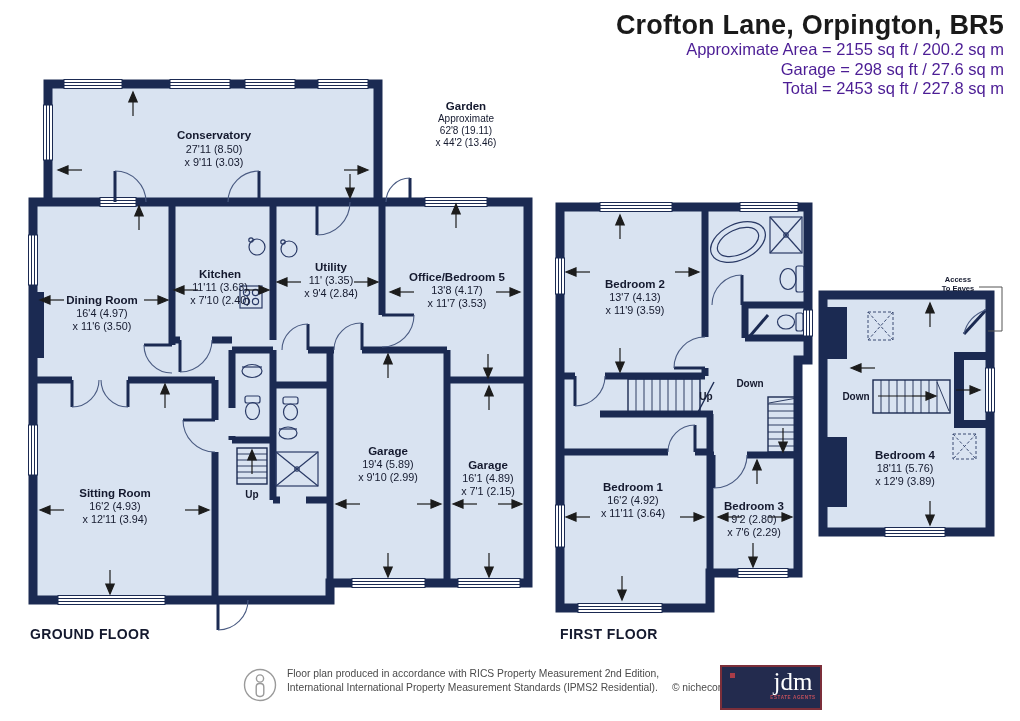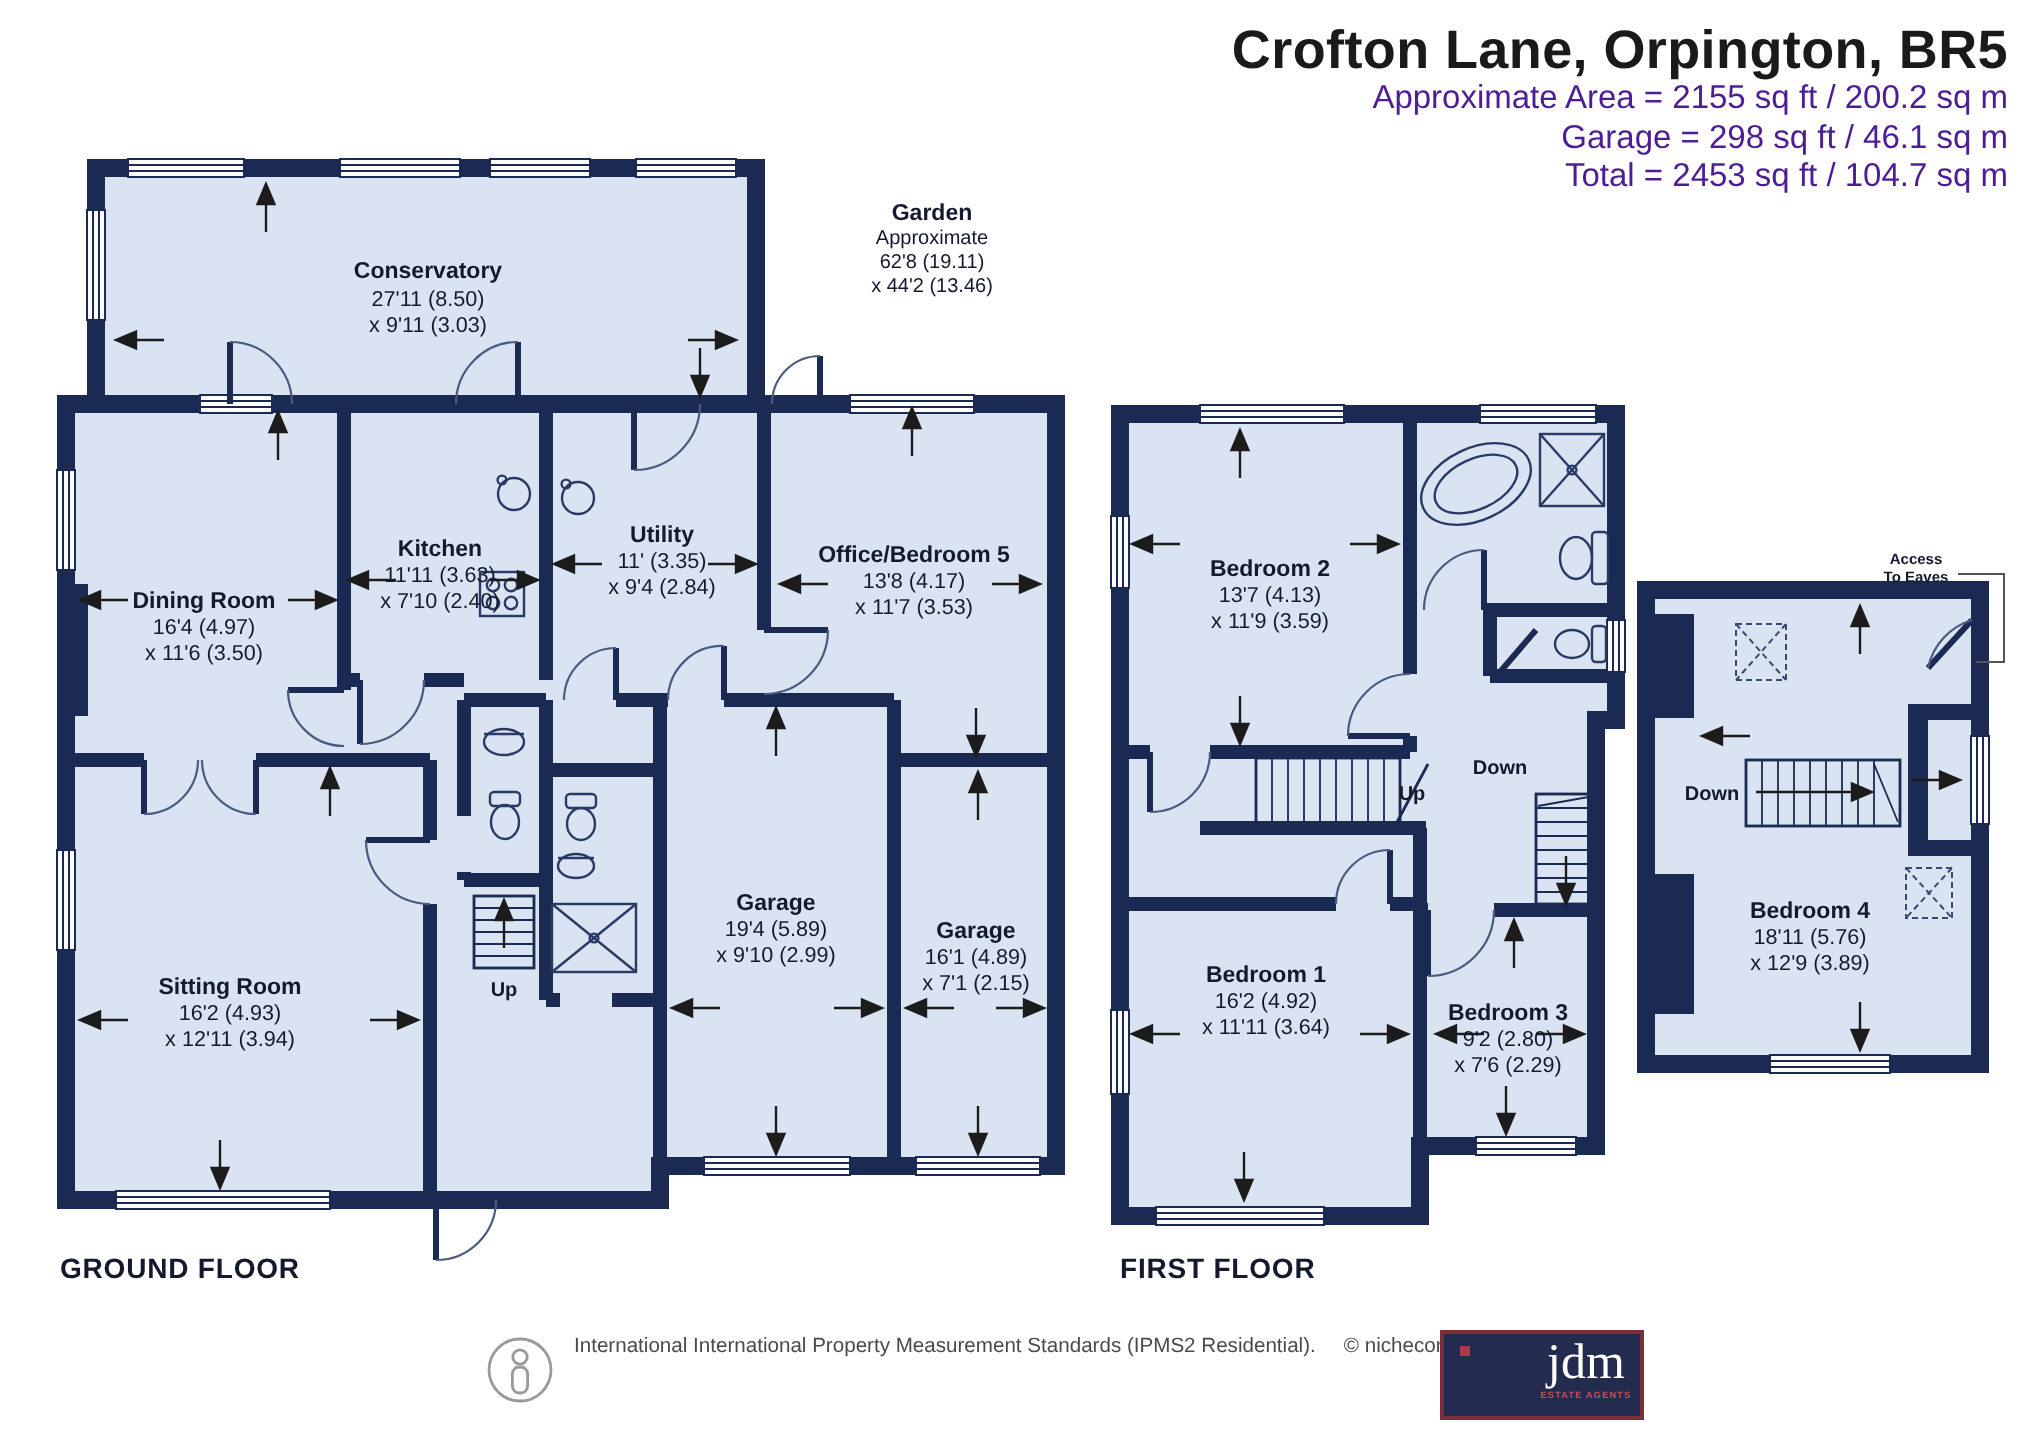--- a/index.html
+++ b/index.html
@@ -45,22 +45,22 @@
   .jdm .jdot{position:absolute;left:8px;top:6px;width:5px;height:5px;background:#a93c48;}
 </style>
 </head>
 <body>
 
 <div class="stage">
 
   <div class="header">
     <div class="title">Crofton Lane, Orpington, BR5</div>
     <div class="meta">Approximate Area = 2155 sq ft / 200.2 sq m</div>
-    <div class="meta">Garage = 298 sq ft / 46.1 sq m</div>
-    <div class="meta">Total = 2453 sq ft / 104.7 sq m</div>
+    <div class="meta">Garage = 298 sq ft / 27.6 sq m</div>
+    <div class="meta">Total = 2453 sq ft / 227.8 sq m</div>
   </div>
 
   <svg class="plan" width="1020" height="721" viewBox="0 0 1020 721">
     <defs>
       <g id="ar">
           <line x1="0" y1="0" x2="17" y2="0"></line>
           <path d="M24,0 14,-4.2 14,4.2 Z"></path>
         </g>
     </defs>
 
@@ -537,20 +537,21 @@
     </g>
   </svg>
 
   <div class="footer">
     <svg width="36" height="36" viewBox="0 0 36 36">
       <circle cx="18" cy="18" r="15.5" fill="none" stroke="#9a9a9a" stroke-width="1.4"></circle>
       <circle cx="18" cy="11.5" r="3.6" fill="none" stroke="#9a9a9a" stroke-width="1.4"></circle>
       <rect x="14.2" y="16.5" width="7.6" height="13" rx="3.4" fill="none" stroke="#9a9a9a" stroke-width="1.4"></rect>
     </svg>
     <div class="txt">
+      <div class="row"><span>Floor plan produced in accordance with RICS Property Measurement 2nd Edition,</span></div>
       <div class="row">
         <span>International International Property Measurement Standards (IPMS2 Residential).</span><span>© nichecom 2025.</span>
       </div>
     </div>
   </div>
 
   <div class="jdm">
     <span class="jdot"></span>
     <span class="jtxt">jdm</span>
     <span class="jsub">ESTATE AGENTS</span>

